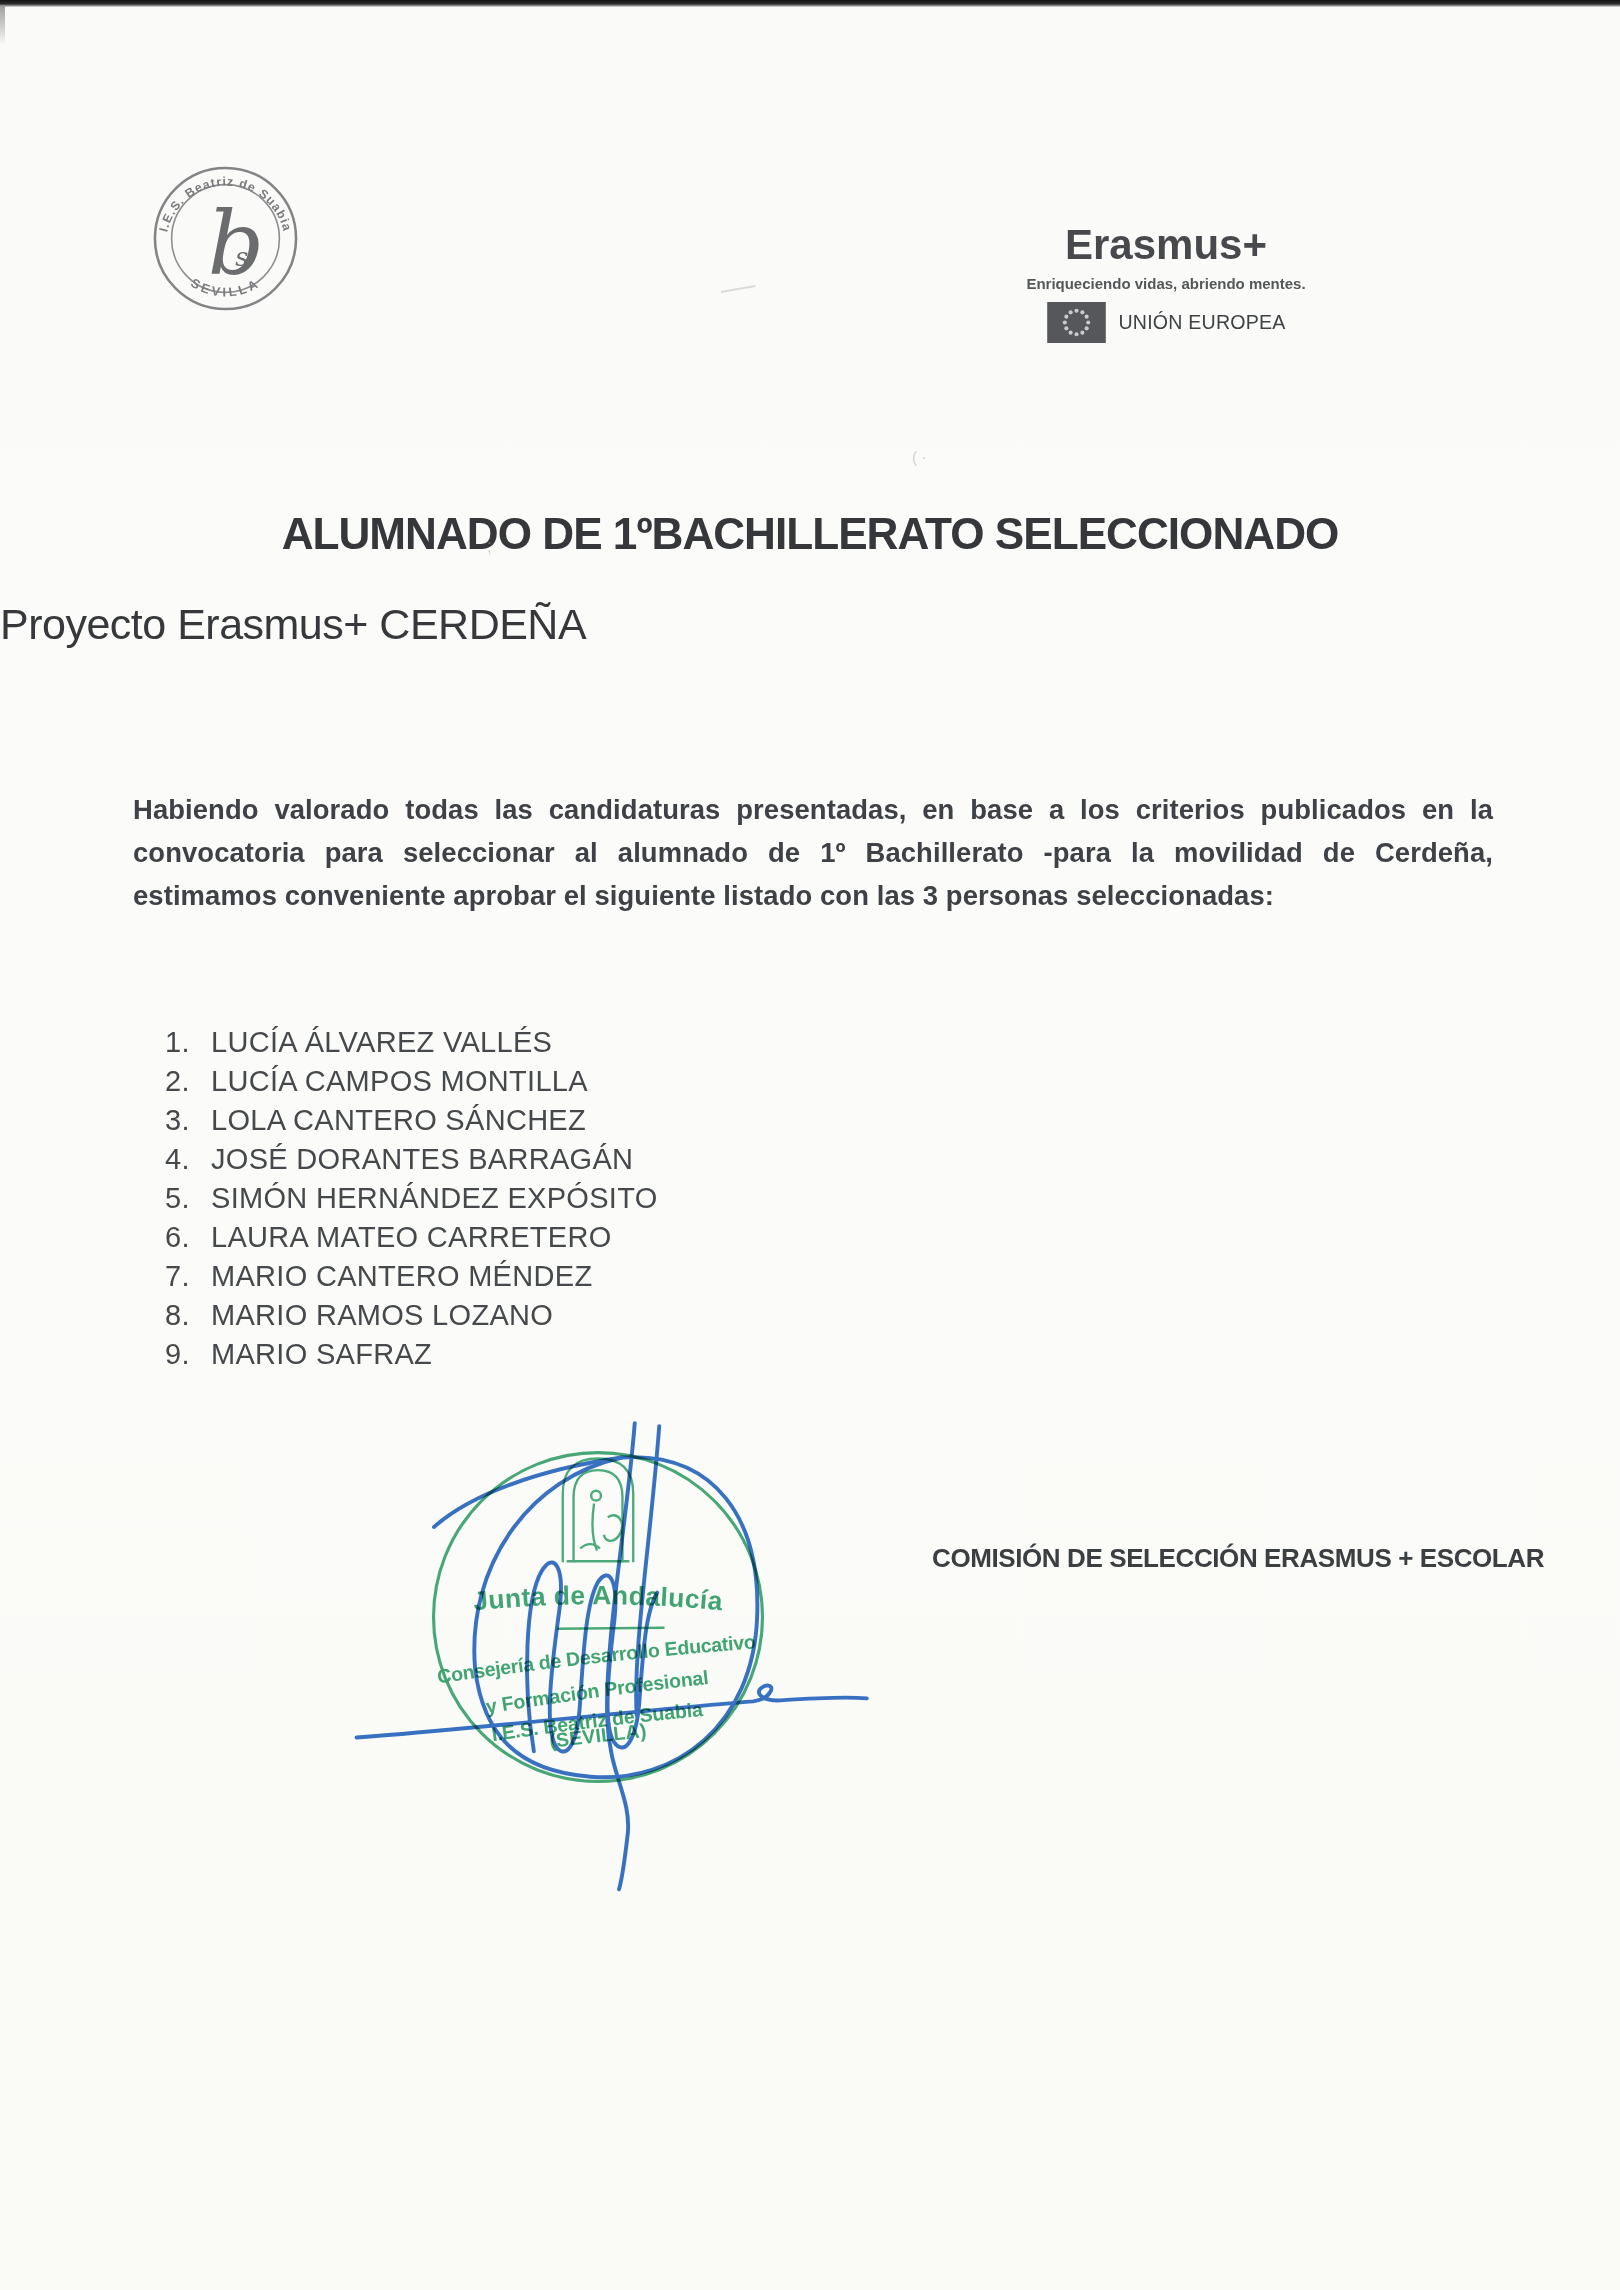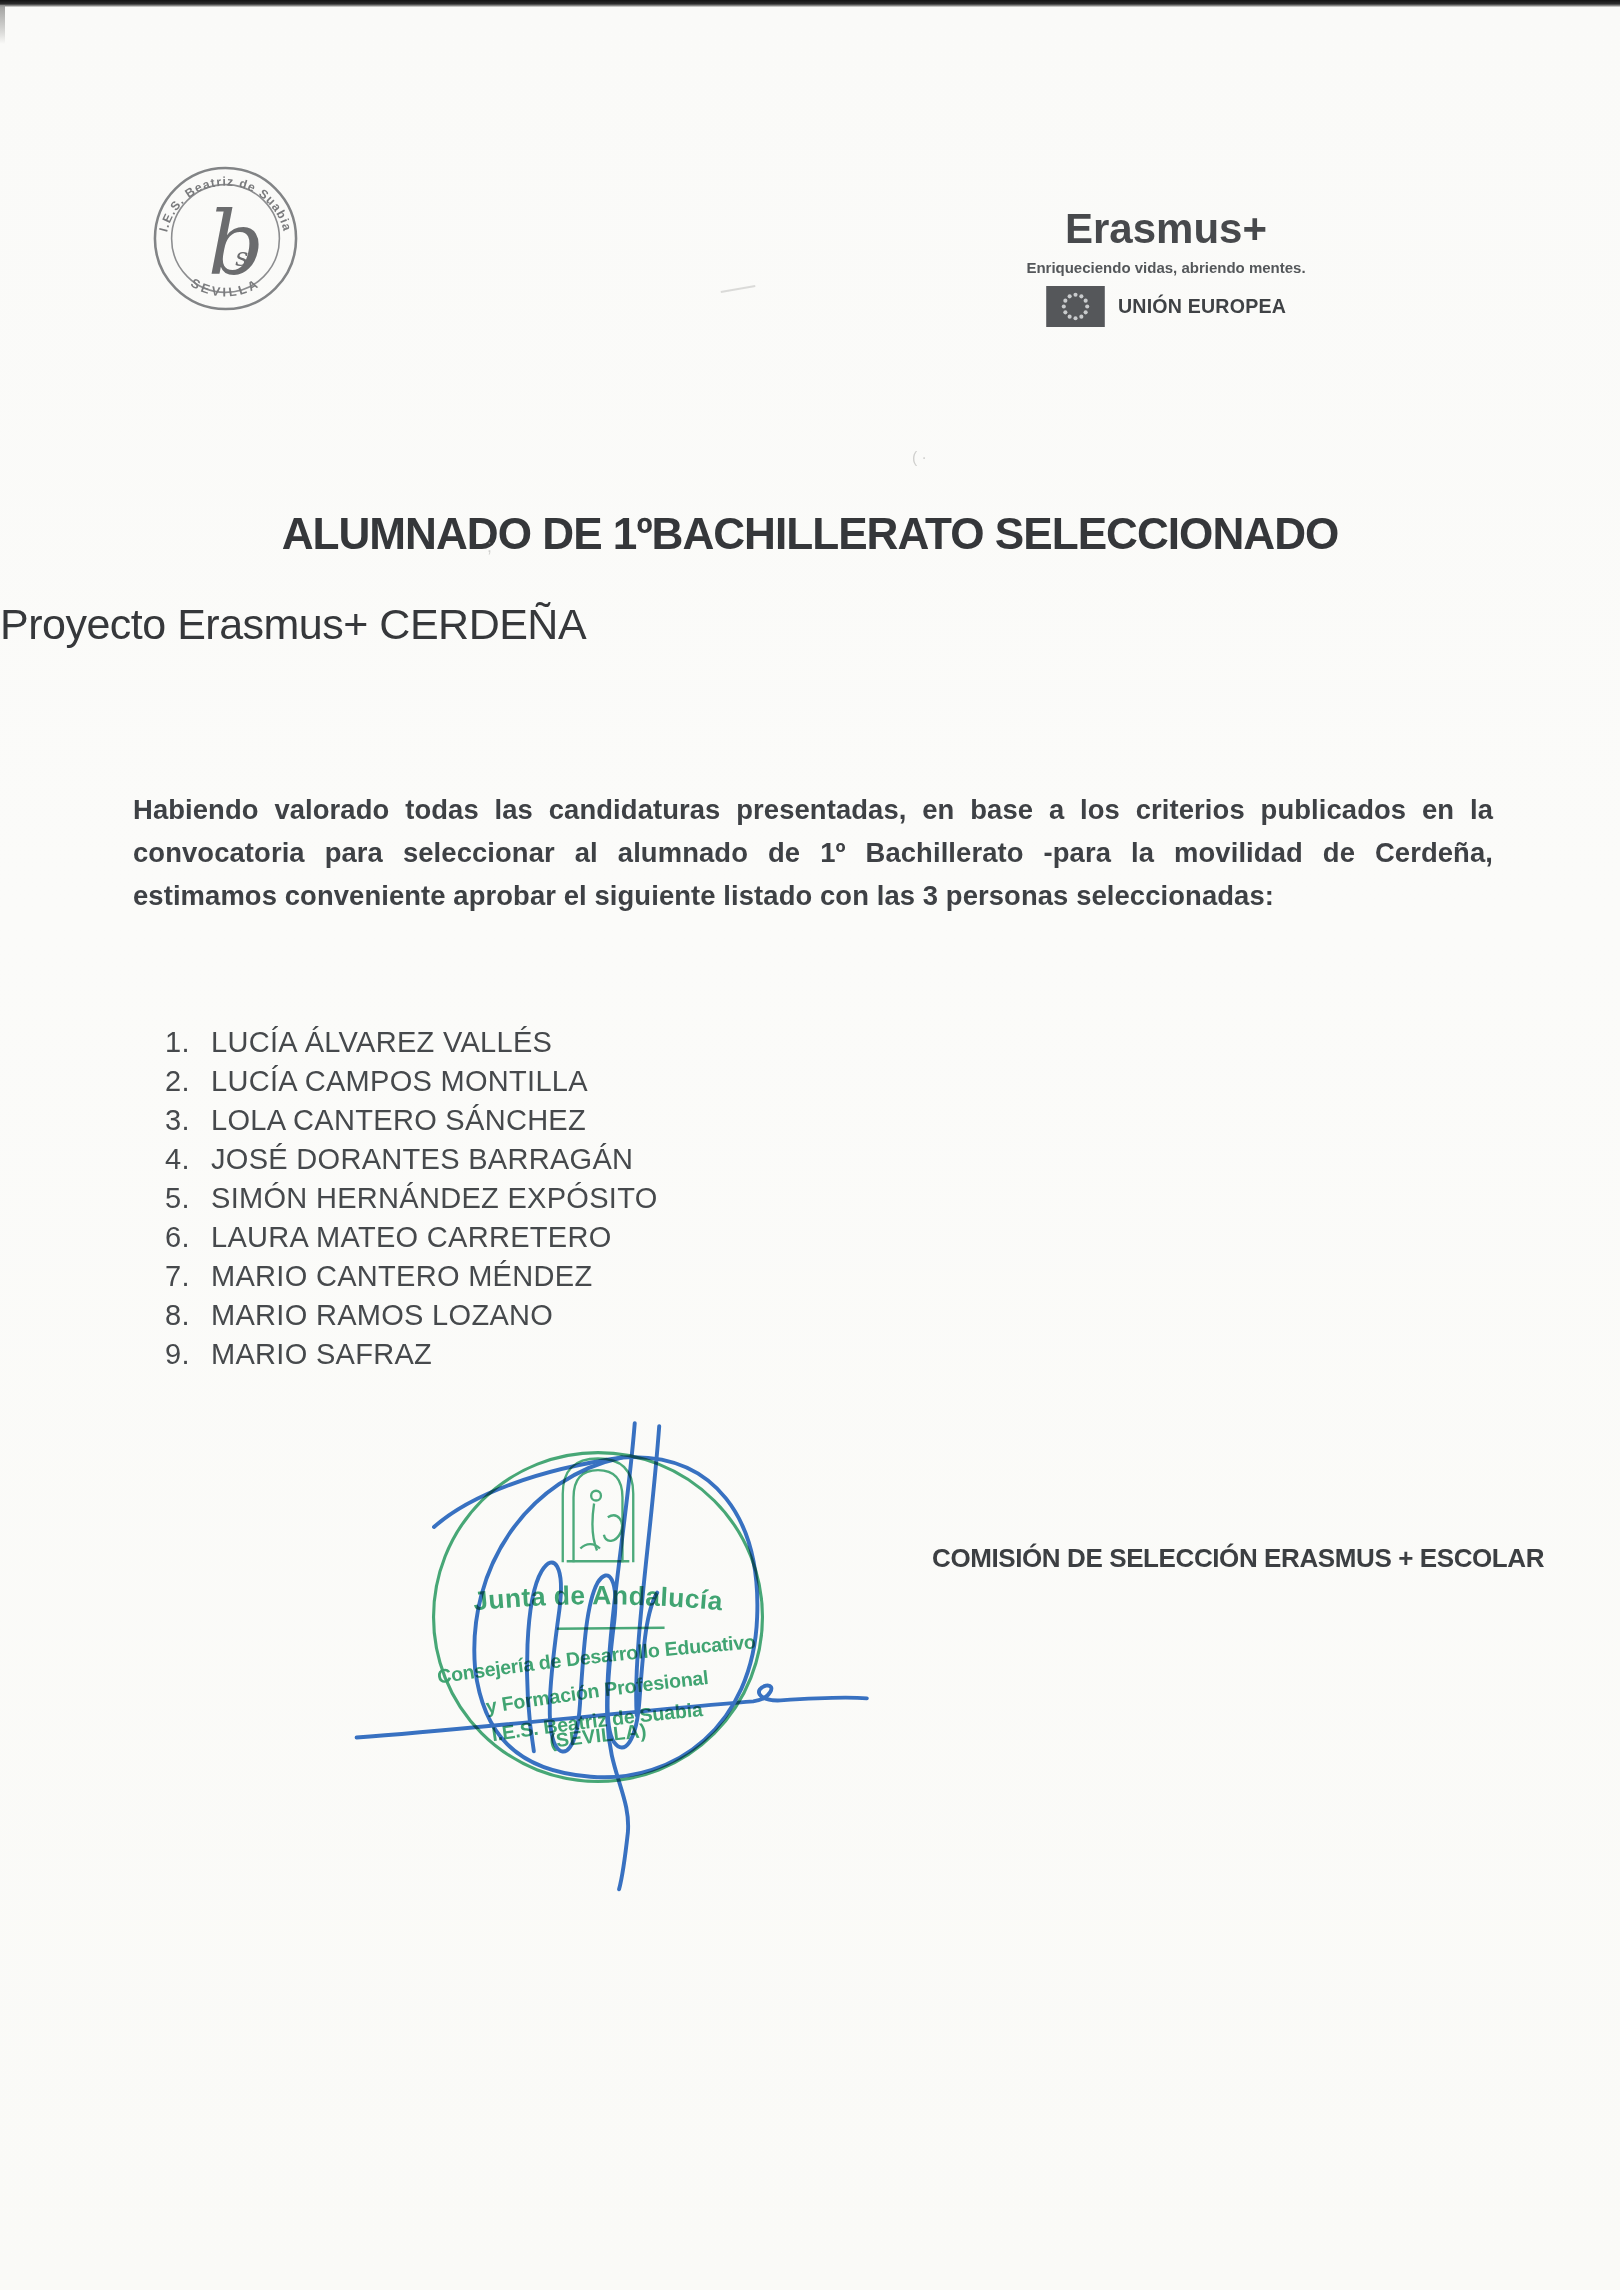--- a/index.html
+++ b/index.html
@@ -15,25 +15,25 @@
     background:linear-gradient(180deg,#131313 0%,#2d2d2d 55%,#8f8f8d 82%,#e8e8e6 100%);}
   .scan-edge-corner{position:absolute;top:4.9px;left:0;width:4.9px;height:39px;
     background:linear-gradient(180deg,#90908e,#d5d5d3 70%,rgba(255,255,255,0));opacity:.85;}
   .artifact{position:absolute;opacity:.45;color:#9d9d9b;}
 
   
   .school-logo{position:absolute;left:152px;top:165px;width:147px;height:147px;}
 
   
   .erasmus{position:absolute;left:1019px;top:206px;width:294px;text-align:center;}
-  .erasmus-title{font-size:42px;font-weight:bold;color:#47494c;letter-spacing:0;line-height:45px;}
+  .erasmus-title{font-size:42px;font-weight:bold;color:#47494c;letter-spacing:0;line-height:45px;margin-top:16px;}
   .erasmus-tagline{font-size:15px;font-weight:bold;color:#54575a;margin-top:8px;letter-spacing:0;}
   .flag-row{margin-top:9.8px;display:flex;align-items:center;justify-content:center;}
   .flag{width:59px;height:41px;flex:0 0 auto;}
-  .eu-label{font-size:19.6px;font-weight:bold;color:#3f4245;margin-left:13px;letter-spacing:0.2px;}
+  .eu-label{font-size:19.6px;font-weight:normal;color:#3f4245;margin-left:13px;letter-spacing:0.2px;}
 
   .doc-title{position:absolute;left:0;top:508px;width:100%;text-align:center;
     font-size:45px;font-weight:bold;color:#35373a;letter-spacing:-1px;
     transform:scaleX(.98);}
   .doc-subtitle{position:absolute;left:0;top:600px;width:100%;
     font-size:43px;font-weight:normal;color:#36383b;letter-spacing:-0.5px;}
 
   .doc-paragraph{position:absolute;left:133px;top:788px;width:1360px;
     font-size:27.4px;font-weight:bold;color:#3e4145;line-height:43px;
     text-align:justify;text-justify:inter-word;letter-spacing:0.1px;}

